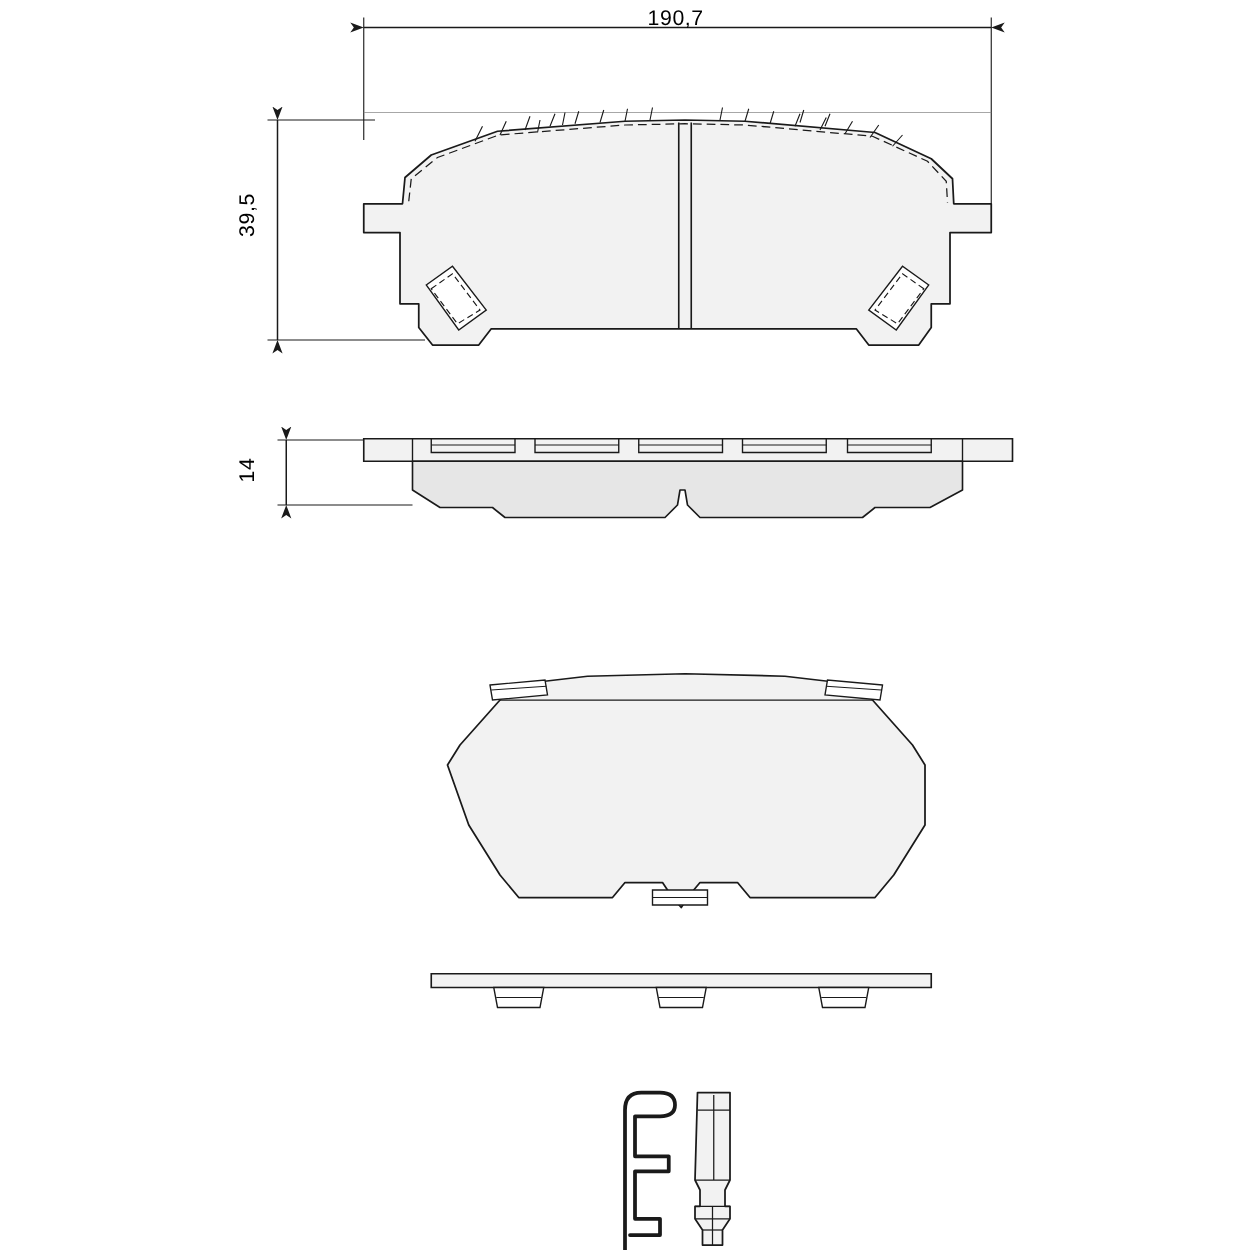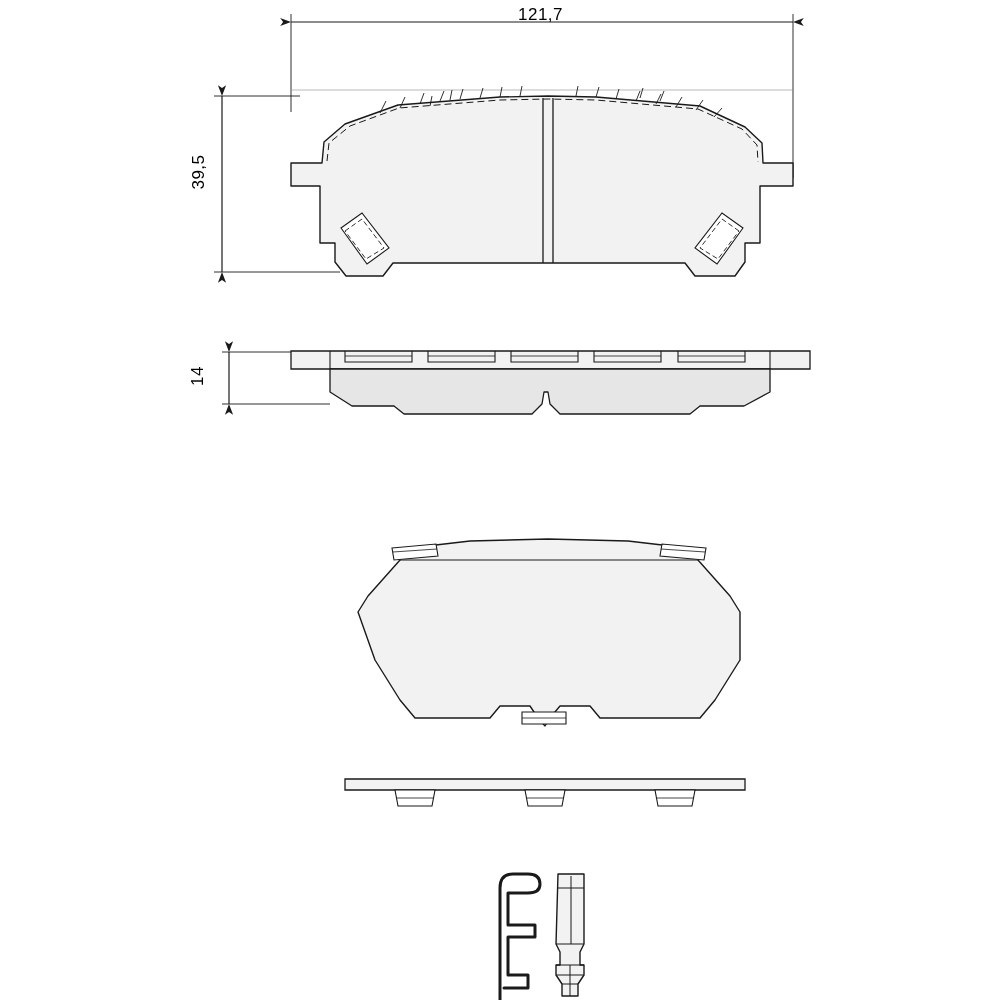--- a/index.html
+++ b/index.html
@@ -263,19 +263,19 @@
       <line x1="571" y1="876" x2="571" y2="944" stroke="#1a1a1a" stroke-width="1"></line>
       <line x1="558" y1="888" x2="584" y2="888" stroke="#1a1a1a" stroke-width="1"></line>
       <line x1="556" y1="944" x2="584" y2="944" stroke="#1a1a1a" stroke-width="1"></line>
       <line x1="556" y1="965" x2="584" y2="965" stroke="#1a1a1a" stroke-width="1"></line>
       <line x1="556" y1="975" x2="584" y2="975" stroke="#1a1a1a" stroke-width="1"></line>
       <line x1="562" y1="984" x2="578" y2="984" stroke="#1a1a1a" stroke-width="1"></line>
       <line x1="570" y1="965" x2="570" y2="996" stroke="#1a1a1a" stroke-width="1"></line>
     </g>
   </svg>
 
-  <div class="dim-label" id="label-width">121,7</div>
+  <div class="dim-label" id="label-width">190,7</div>
 
   <div class="dim-label vertical" id="label-height">39,5</div>
 
   <div class="dim-label vertical" id="label-thickness">14</div>
 
 </div>
 
 </body></html>

